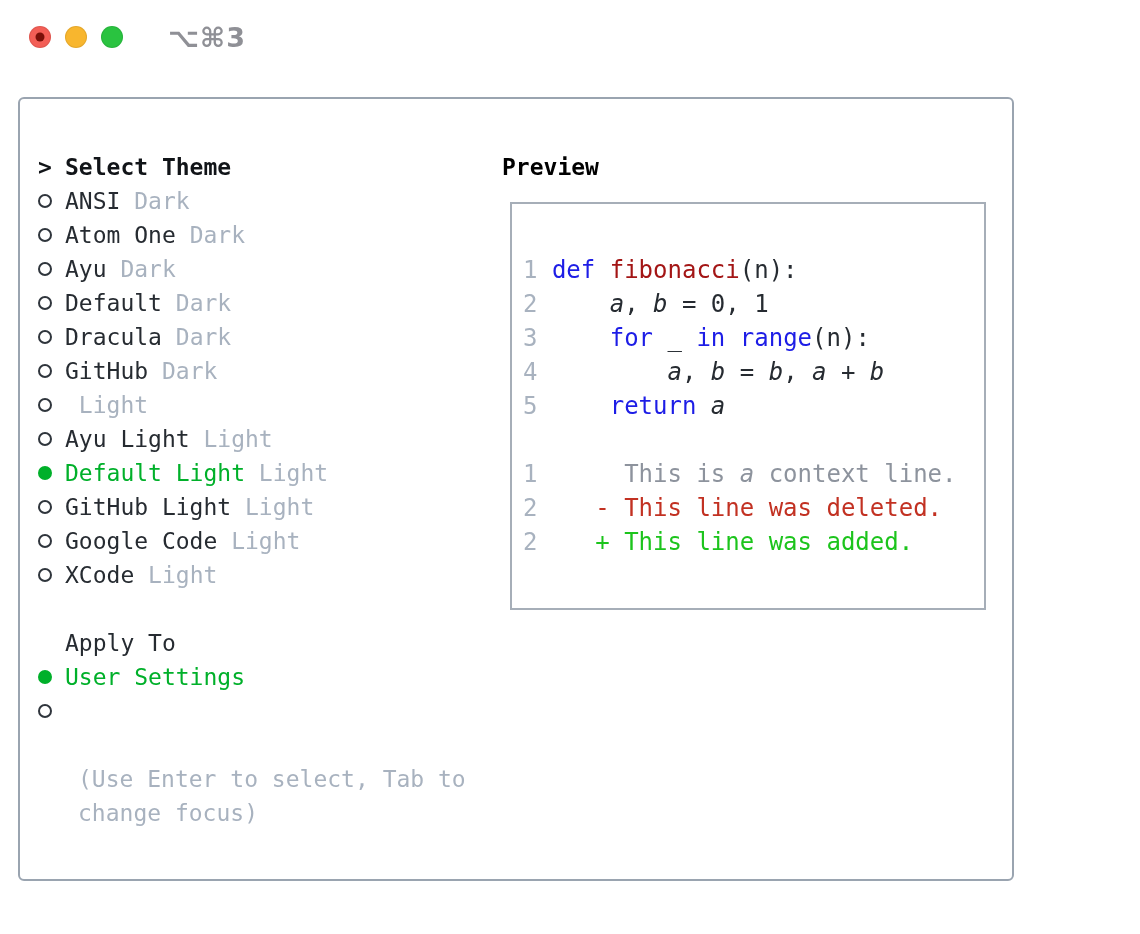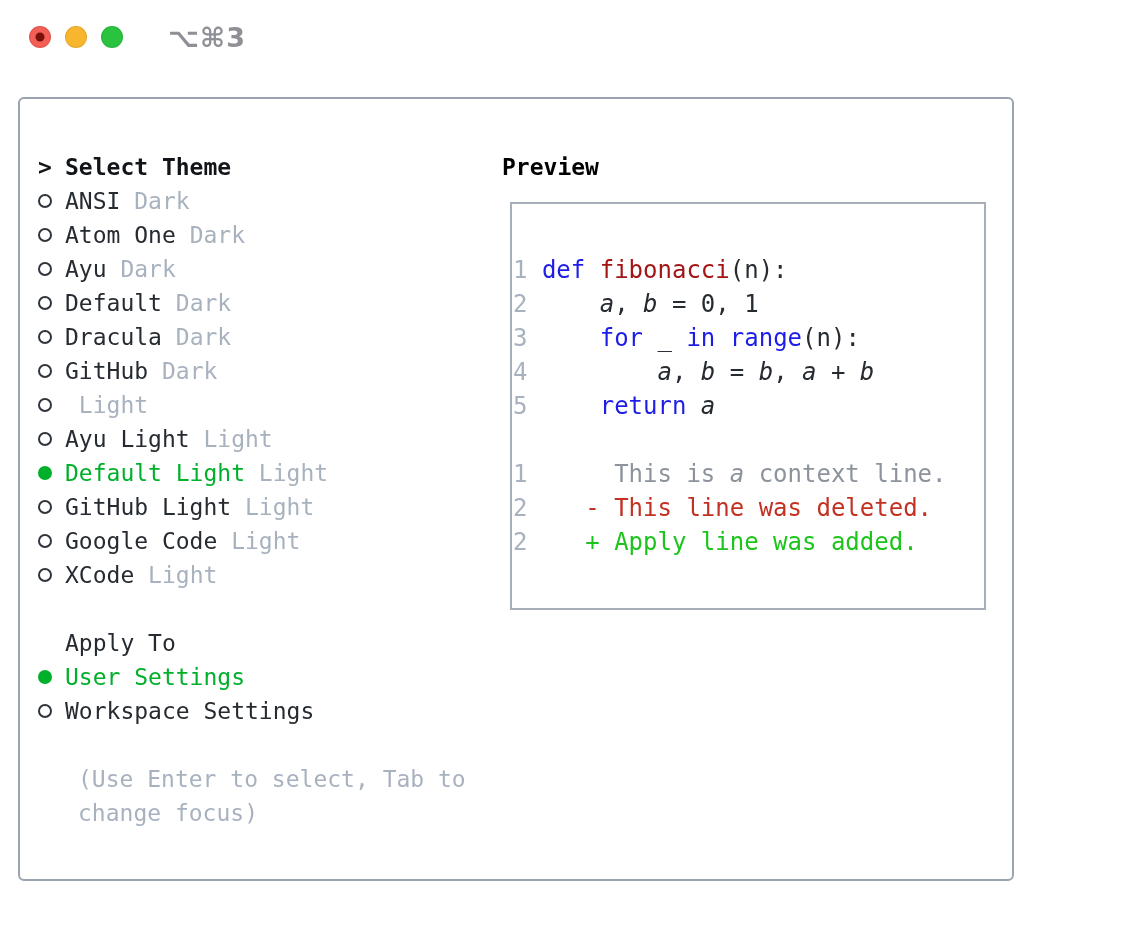--- a/index.html
+++ b/index.html
@@ -95,21 +95,21 @@
   }
   
   .preview-title{
     font-size:23px;line-height:34px;font-weight:bold;color:#000000;
   }
   .preview-box{
     margin-left:8px;margin-top:18px;
     width:476px;height:408px;
     border:2px solid var(--boxBorder);
     box-sizing:border-box;
-    padding:49px 0 0 1px;
+    padding:49px 0 0 11px;
     overflow:hidden;
   }
   .cline{
     height:34px;line-height:34px;
     font-size:24px;white-space:pre;
   }
   .seg{color:var(--ink);}
   .seg.lnum{color:var(--mutedGray);}
   .seg.kw{color:var(--kwBlue);}
   .seg.fn{color:var(--fnRed);}
@@ -155,39 +155,39 @@
 
       <div class="spacer"></div>
 
       <div class="row">
         <span class="marker"></span>
         <span class="lab">Apply To</span>
       </div>
 
       <div id="apply-list">
           <div class="row"><span class="marker"><span class="dot selected"></span></span><span class="lab sel">User Settings</span></div>
-          <div class="row"><span class="marker"><span class="dot"></span></span><span class="lab">Workspace Settings</span></div>
+          <div class="row"><span class="marker"><span class="dot"></span></span></div>
         </div>
 
       <div class="spacer"></div>
 
       <div class="help">(Use Enter to select, Tab to change focus)</div>
     </div>
 
     <div class="right-col">
       <div class="preview-title">Preview</div>
       <div class="preview-box">
         <div id="code">
             <div class="cline"><span class="seg lnum">1 </span><span class="seg kw">def</span><span class="seg"> </span><span class="seg fn">fibonacci</span><span class="seg">(n):</span></div>
             <div class="cline"><span class="seg lnum">2 </span><span class="seg">    </span><span class="seg var">a</span><span class="seg">, </span><span class="seg var">b</span><span class="seg"> = 0, 1</span></div>
             <div class="cline"><span class="seg lnum">3 </span><span class="seg">    </span><span class="seg kw">for</span><span class="seg"> _ </span><span class="seg kw">in</span><span class="seg"> </span><span class="seg kw">range</span><span class="seg">(n):</span></div>
             <div class="cline"><span class="seg lnum">4 </span><span class="seg">        </span><span class="seg var">a</span><span class="seg">, </span><span class="seg var">b</span><span class="seg"> = </span><span class="seg var">b</span><span class="seg">, </span><span class="seg var">a</span><span class="seg"> + </span><span class="seg var">b</span></div>
             <div class="cline"><span class="seg lnum">5 </span><span class="seg">    </span><span class="seg kw">return</span><span class="seg"> </span><span class="seg var">a</span></div>
             <div class="cline"></div>
             <div class="cline"><span class="seg lnum">1 </span><span class="seg">     </span><span class="seg ctx">This is </span><span class="seg ctx var">a</span><span class="seg ctx"> context line.</span></div>
             <div class="cline"><span class="seg lnum">2 </span><span class="seg">   </span><span class="seg del">- This line was deleted.</span></div>
-            <div class="cline"><span class="seg lnum">2 </span><span class="seg">   </span><span class="seg add">+ Apply line was added.</span></div>
+            <div class="cline"><span class="seg lnum">2 </span><span class="seg">   </span><span class="seg add">+ This line was added.</span></div>
           </div>
       </div>
     </div>
 
   </div>
 </div>
 
 </body></html>

